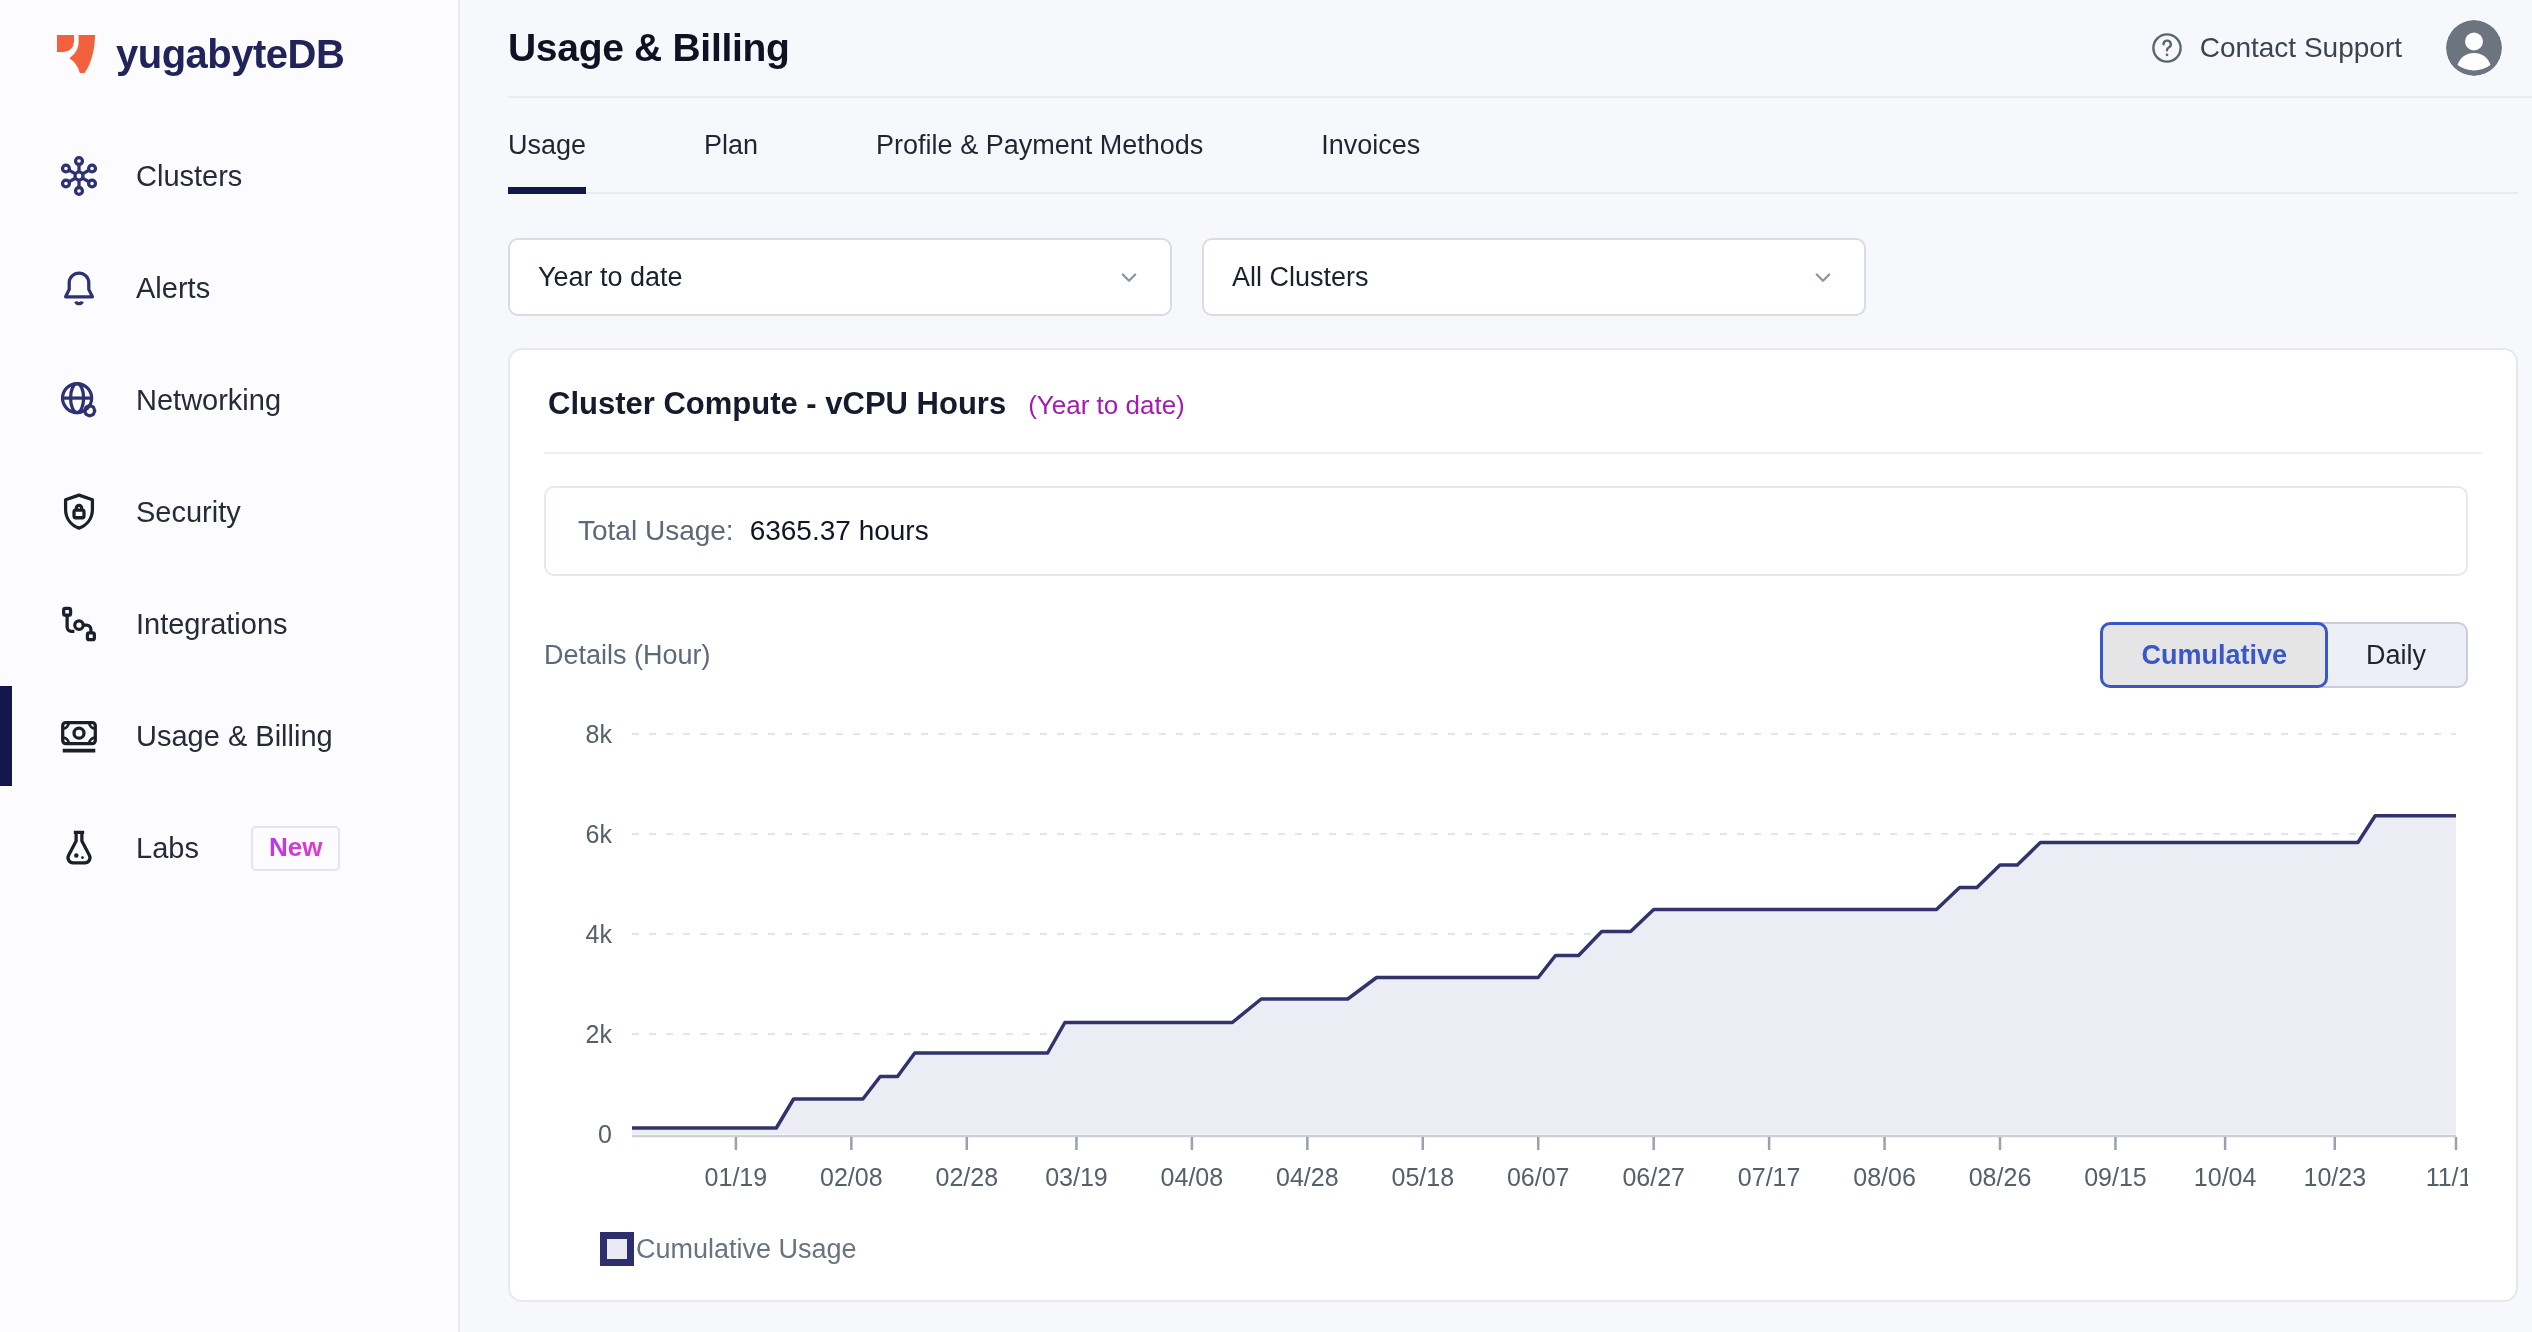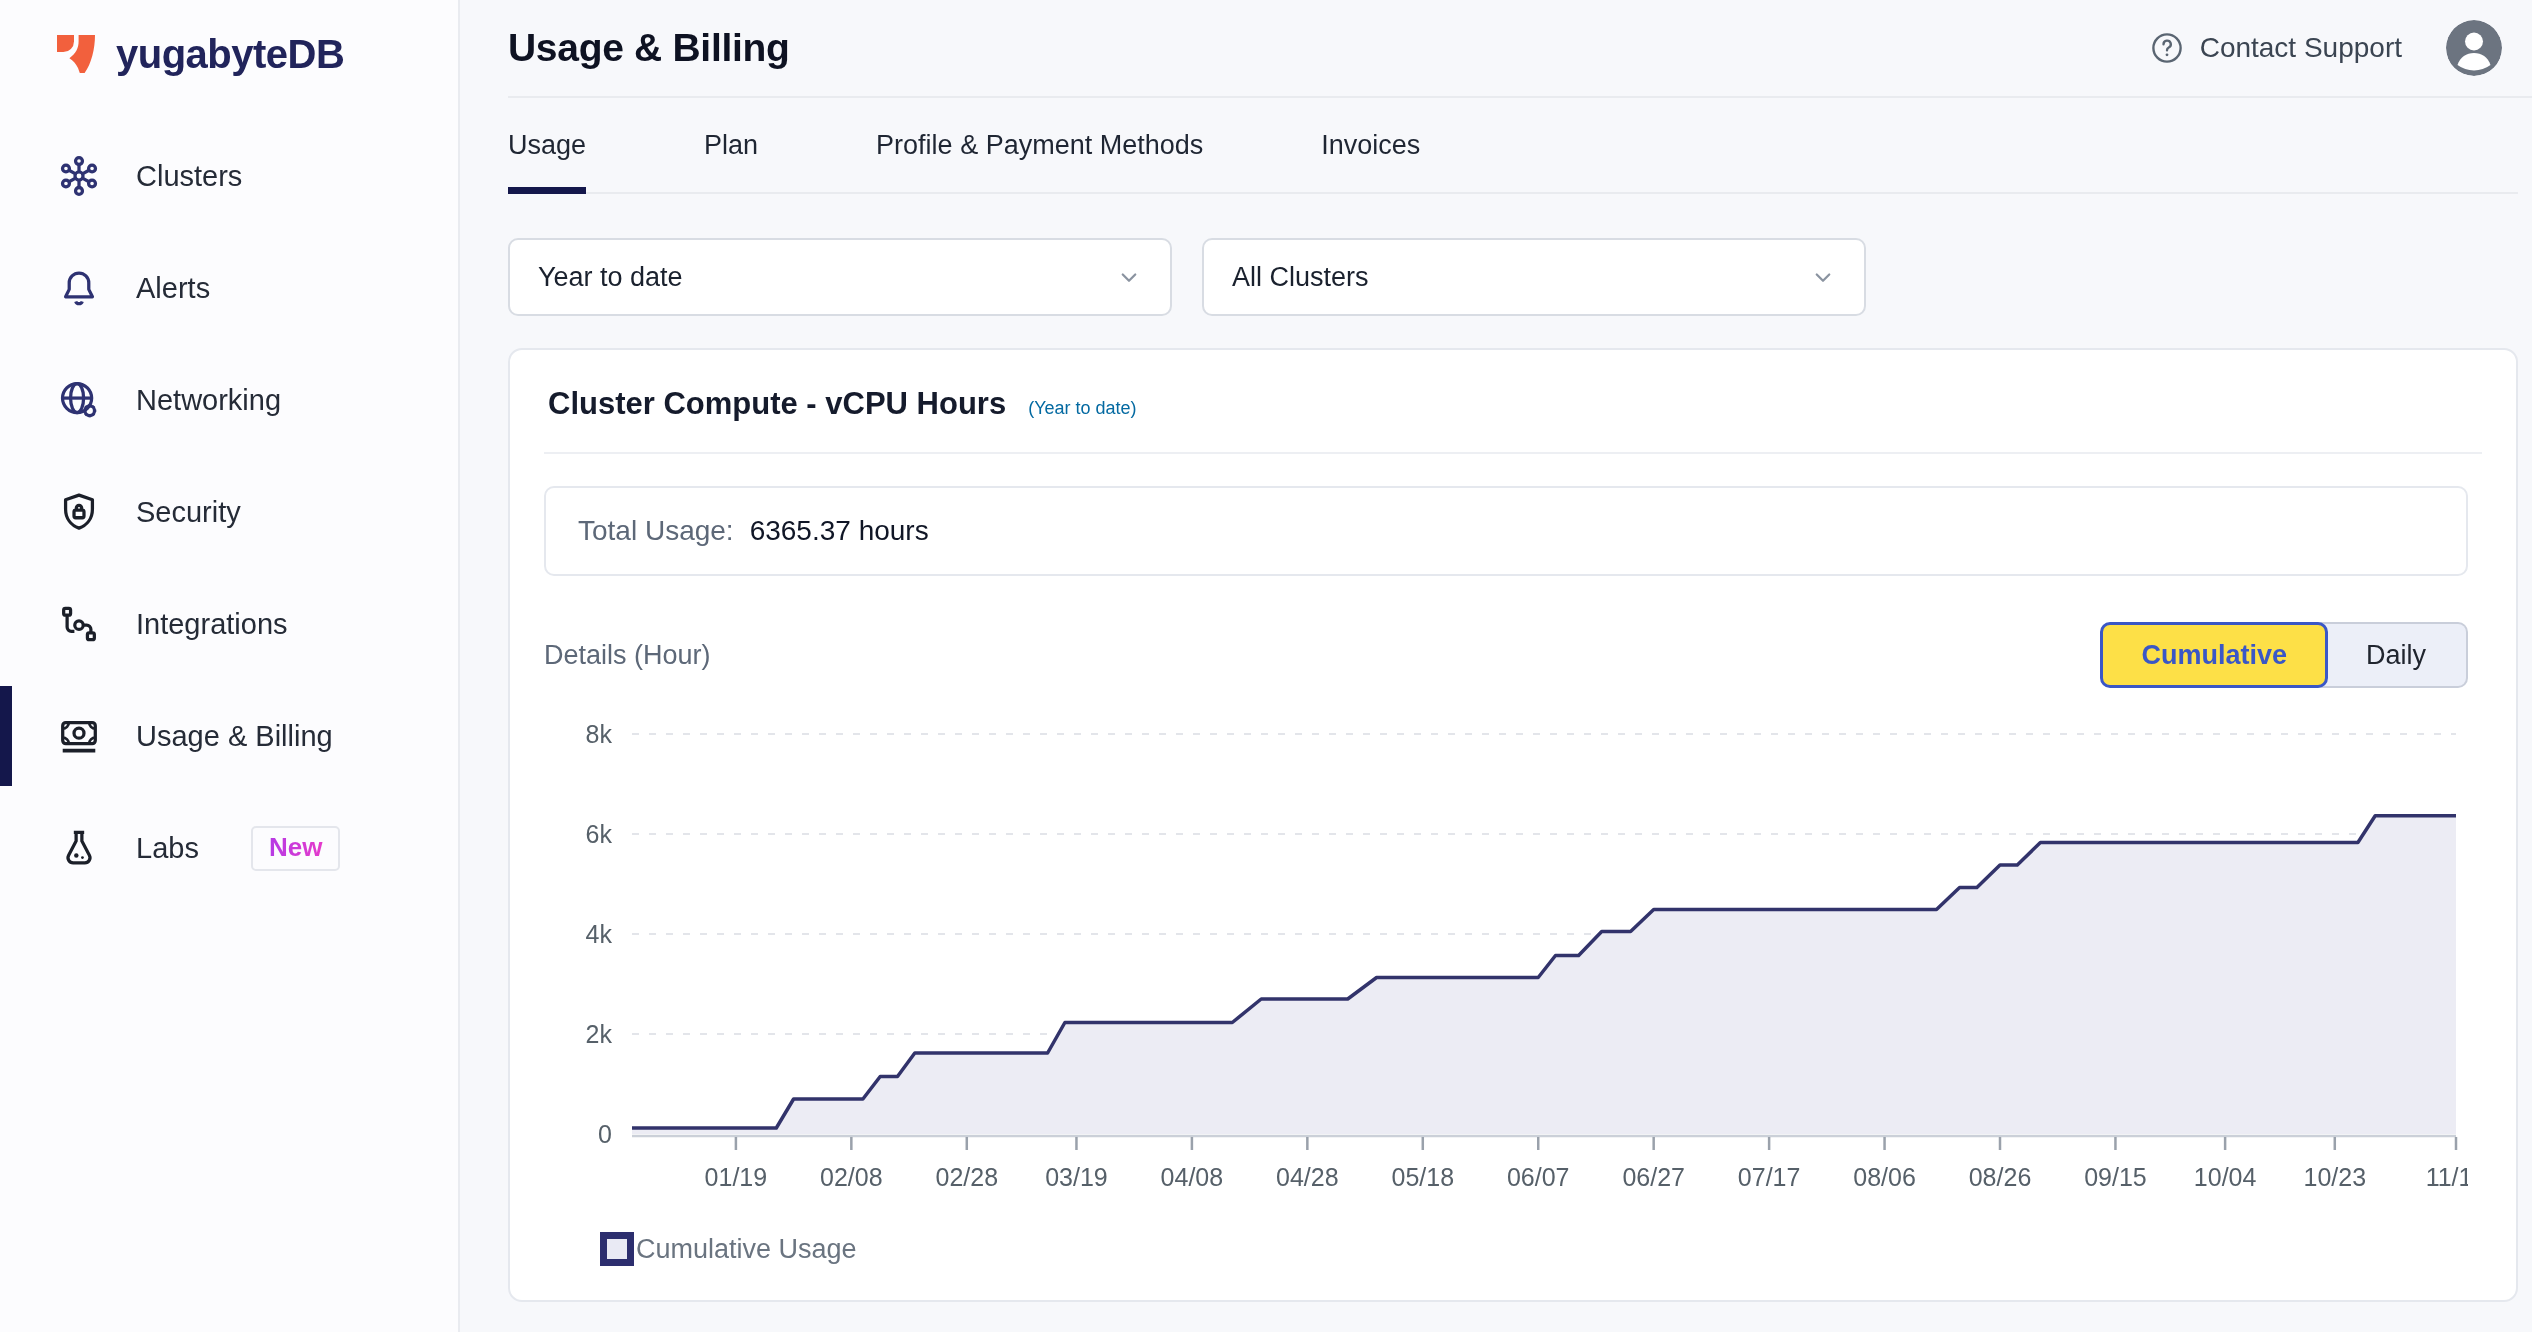--- a/index.html
+++ b/index.html
@@ -36,31 +36,31 @@
   .filters { display:flex; gap:30px; margin-top:44px; }
   .select { width:664px; height:78px; background:#FFFFFF; border:2px solid #D8DCE3; border-radius:10px;
     display:flex; align-items:center; justify-content:space-between; padding:0 26px 0 28px; cursor:pointer; }
   .select .val { font-size:27px; color:#1A212E; }
   .select .chev { width:30px; height:30px; }
 
   
   .card { margin-top:32px; background:#FFFFFF; border:2px solid #E5E8EE; border-radius:14px; padding:36px 48px 34px 34px; }
   .card-title-row { display:flex; align-items:baseline; gap:22px; padding-left:4px; }
   .card-title { font-size:31px; font-weight:bold; color:#151B2C; }
-  .card-subtitle { font-size:18px; color:#0369a1; }
+  .card-subtitle { font-size:26px; color:#a21caf; }
   .card-divider { height:2px; background:#EDEFF3; margin:30px -14px 0 0; }
   .total-box { margin-top:32px; border:2px solid #E5E8EE; border-radius:10px; height:90px; display:flex; align-items:center; padding-left:32px; gap:16px; }
   .total-label { font-size:28px; color:#5D6878; }
   .total-value { font-size:28px; font-weight:normal; color:#101626; }
 
   .details-row { margin-top:46px; display:flex; align-items:center; justify-content:space-between; }
   .details-label { font-size:27px; color:#5D6878; }
   .toggle { display:flex; align-items:stretch; }
   .seg { height:66px; display:flex; align-items:center; justify-content:center; font-size:27px; cursor:pointer; }
-  .seg.cumulative { padding:16px 38px; background:#fde047; border:3px solid #3A57C6; border-radius:10px; color:#3A57C6; font-weight:bold; position:relative; z-index:2; }
+  .seg.cumulative { padding:16px 38px; background:#e5e5e5; border:3px solid #3A57C6; border-radius:10px; color:#3A57C6; font-weight:bold; position:relative; z-index:2; }
   .seg.daily { padding:0 40px 0 48px; margin-left:-10px; background:#ECEFF8; border:2px solid #C9CEDA; border-left:none; border-radius:0 10px 10px 0; color:#20252F; }
 
   .chart-wrap { margin-top:14px; }
   .ytick { font-size:25px; fill:#566069; font-family:"Liberation Sans",sans-serif; }
   .xtick { font-size:25px; fill:#566069; font-family:"Liberation Sans",sans-serif; }
 
   .legend { margin-top:18px; margin-left:56px; display:flex; align-items:center; gap:2px; }
   .legend-box { width:34px; height:34px; border:7px solid #2C2E6E; background:#E9EAF4; cursor:pointer; }
   .legend-label { font-size:27px; color:#6A7480; }
 </style>

